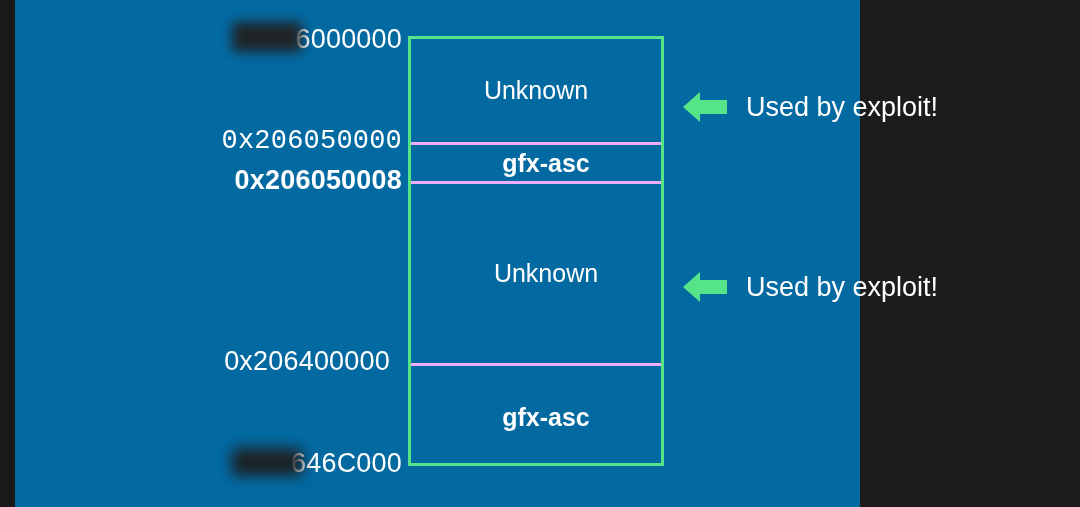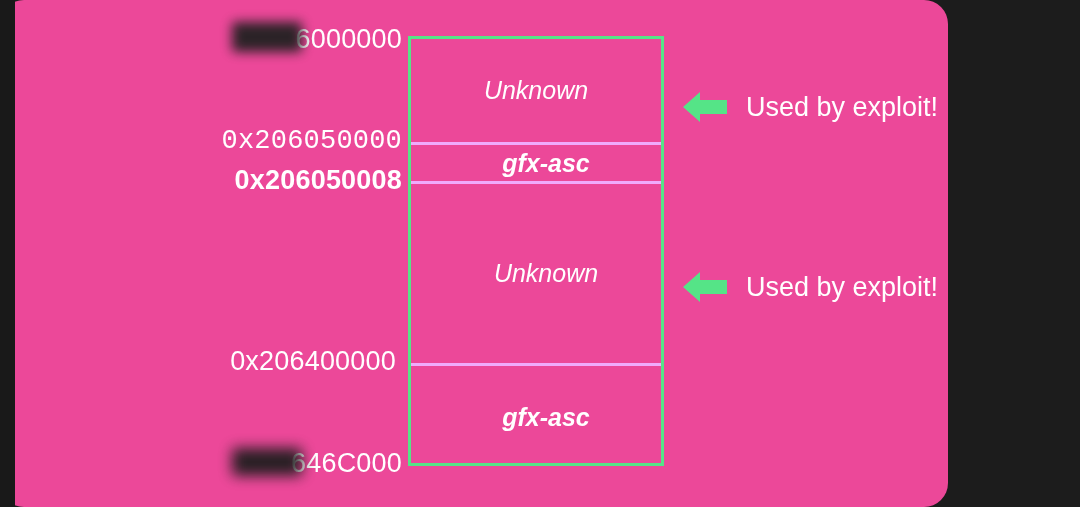--- a/index.html
+++ b/index.html
@@ -10,24 +10,23 @@
   body {
     width: 1080px;
     height: 507px;
     background: #1c1c1c;
     font-family: "Liberation Sans", sans-serif;
     overflow: hidden;
   }
 
   #canvas {
     position: relative;
-    width: 948px;
+    width: 860px;
     height: 507px;
-    background: #ec4899;
-    border-radius: 24px;
+    background: #0369a1;
   }
 
   
   .left-band {
     position: absolute;
     left: 0;
     top: 0;
     width: 15px;
     height: 507px;
     background: #191919;
@@ -78,21 +77,20 @@
   }
 
   .region {
     position: absolute;
     left: 0;
     width: 100%;
     box-sizing: border-box;
     display: flex;
     align-items: center;
     justify-content: center;
-    font-style: italic;
   }
   .region + .region {
     border-top: 3px solid #f0abfc;
     padding-left: 20px;
   }
 
   .region-label {
     color: #ffffff;
     font-family: "Liberation Sans", sans-serif;
     font-size: 25px;
@@ -139,21 +137,21 @@
 
   <div class="addr-wrap" style="top:142px;">
     <div class="addr" style="top:-14px; position:absolute; right:0;font-family:Liberation Mono, monospace;">0x206050000</div>
   </div>
 
   <div class="addr-wrap" style="top:181px;">
     <div class="addr" style="top:-14px; position:absolute; right:0;font-weight:bold;">0x206050008</div>
   </div>
 
   <div class="addr-wrap" style="top:362px;">
-    <div class="addr" style="top:-14px; position:absolute; right:6px;margin-left:44px;">0x206400000</div>
+    <div class="addr" style="top:-14px; position:absolute; right:12px;margin-left:44px;">0x206400000</div>
   </div>
 
   <div class="addr-wrap" style="top:464px;">
     <div class="addr" style="top:-14px; position:absolute; right:0;">646C000</div>
     <div class="redact b2" style="left:232px; top:-16px; width:70px; height:28px;"></div>
   </div>
 
   <div class="map-box">
 
     <div class="region" style="top:0px; height:103px;">

